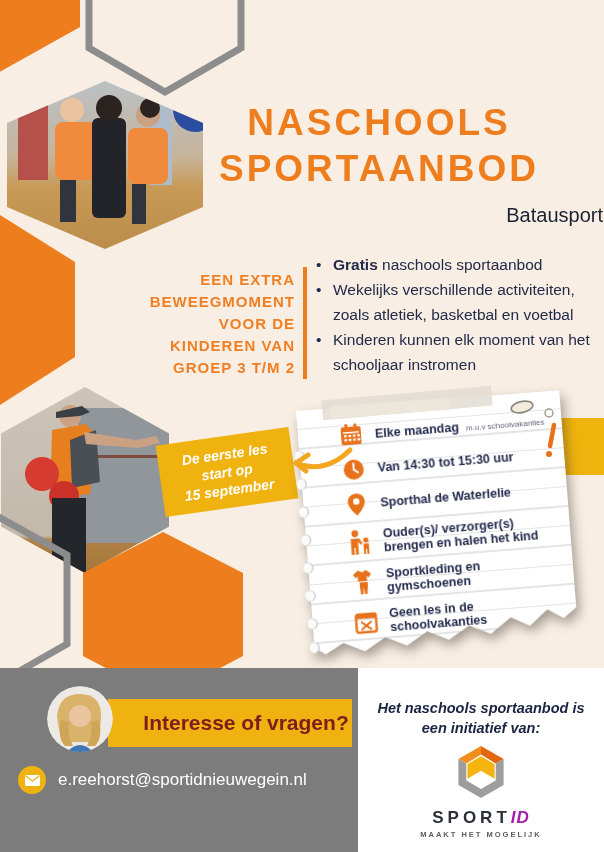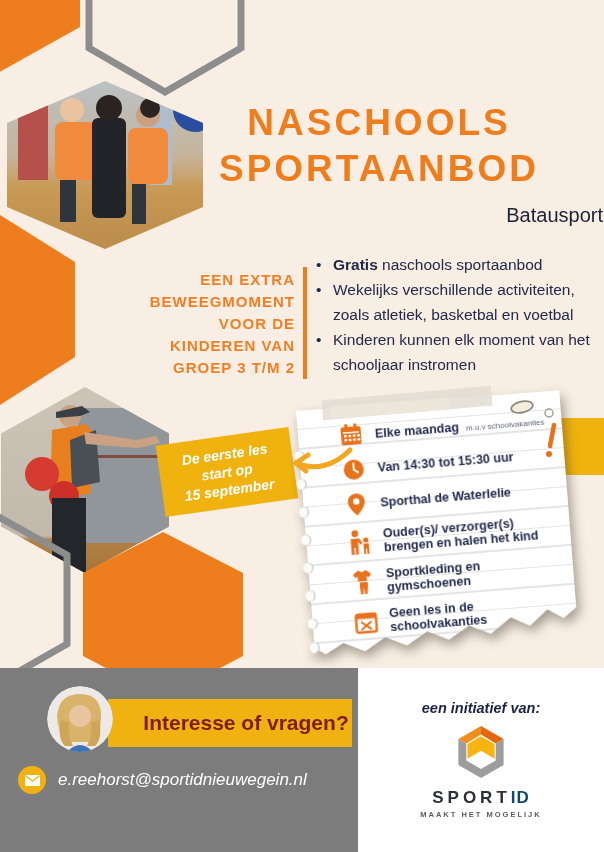--- a/index.html
+++ b/index.html
@@ -54,21 +54,21 @@
   .footer-right{position:relative;flex:1;background:#ffffff;text-align:center;}
   .avatar{position:absolute;left:47px;top:18px;width:66px;height:66px;border-radius:50%;z-index:3;overflow:hidden;}
   .banner{position:absolute;left:108px;top:31px;width:244px;height:48px;background:#efb211;z-index:2;
           display:flex;align-items:center;justify-content:center;padding-left:32px;
           color:#7f1d1d;font-size:21px;font-weight:700;}
   .crow{position:absolute;left:18px;display:flex;align-items:center;gap:12px;color:#fff;font-size:17px;}
   .crow .cic{width:28px;height:28px;border-radius:50%;background:#efb211;display:flex;
              align-items:center;justify-content:center;}
   .init-text{margin-top:30px;color:#1b2342;font-size:14.5px;font-weight:700;font-style:italic;line-height:20px;}
   .brand{margin-top:6px;font-size:17px;letter-spacing:4px;font-weight:800;color:#2a2f38;}
-  .brand .id{color:#0c4a6e;letter-spacing:1px;}
+  .brand .id{color:#a21caf;font-style:italic;letter-spacing:1px;}
   .tagline{margin-top:2px;font-size:7.5px;letter-spacing:2px;color:#5c5c5c;font-weight:700;}
 </style>
 </head>
 <body>
 
 <div class="page">
 
   <svg class="bg" width="604" height="852" viewBox="0 0 604 852">
     <defs>
       <clipPath id="hexKids">
@@ -279,33 +279,34 @@
       </div>
       <div class="avatar">
         <svg width="66" height="66" viewBox="0 0 66 66">
           <circle cx="33" cy="33" r="33" fill="#edeae5"></circle>
           <path d="M10 30 q2 -22 23 -22 q22 0 21 24 q-1 16 -5 24 h-32 q-6 -12 -7 -26z" fill="#d9b36a"></path>
           <path d="M14 34 q-4 18 4 26 h8 q-6 -12 -4 -24z M52 34 q4 18 -4 26 h-8 q6 -12 4 -24z" fill="#cfa657"></path>
           <circle cx="33" cy="30" r="11" fill="#e9c49e"></circle>
           <path d="M20 66 q13 -14 26 0 z" fill="#3f74b5"></path>
         </svg>
       </div>
-      <div class="crow" style="top:98px;font-style:italic;">
+      <div class="crow" style="top:98px;">
         <span class="cic">
           <svg width="15" height="11" viewBox="0 0 15 11">
               <rect x="0" y="0" width="15" height="11" rx="1.5" fill="#fff"></rect>
               <path d="M0.8 1 L7.5 6 L14.2 1" stroke="#efb211" stroke-width="1.4" fill="none"></path>
             </svg>
         </span>
         <span>e.reehorst@sportidnieuwegein.nl</span>
       </div>
     </div>
 
     <div class="footer-right">
       <div class="init-text">
+        <div>Het naschools sportaanbod is</div>
         <div>een initiatief van:</div>
       </div>
       <div style="margin-top:8px;">
         <svg width="46" height="52" viewBox="0 0 40 46">
           <polygon points="20,0 0,11.5 7,15.5 20,7.5" fill="#f18f1e"></polygon>
           <polygon points="20,0 40,11.5 33,15.5 20,7.5" fill="#e2670f"></polygon>
           <path d="M0,11.5 L0,34.5 L20,46 L40,34.5 L40,11.5 L33,15.5 L33,30.5 L20,38 L7,30.5 L7,15.5 Z" fill="#9d9d9d"></path>
           <polygon points="20,9 32,16 32,29 20,22 8,29 8,16" fill="#f6b40f"></polygon>
         </svg>
       </div>

